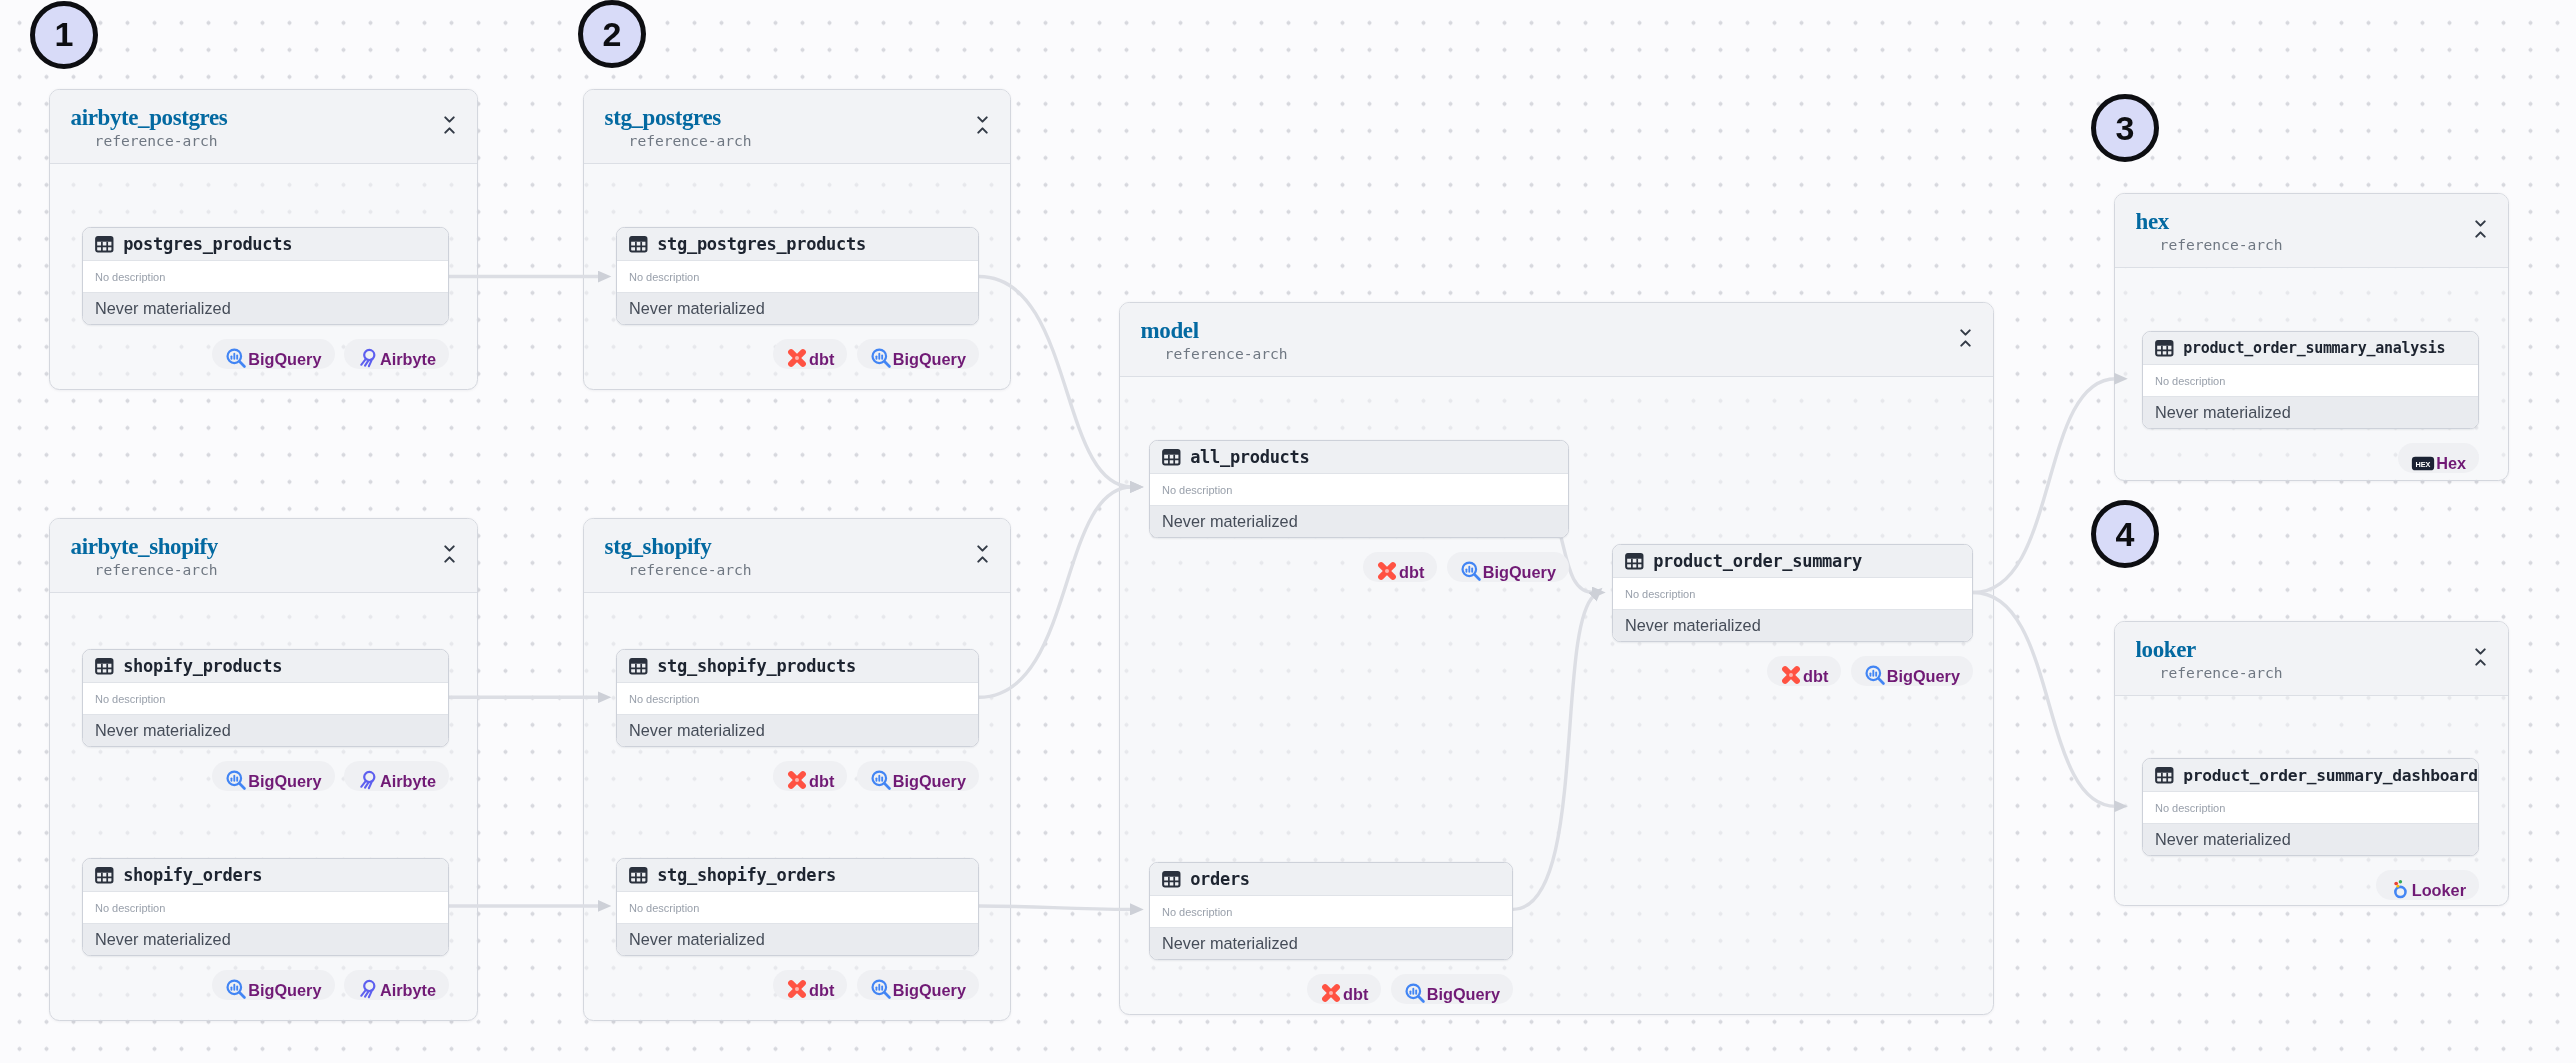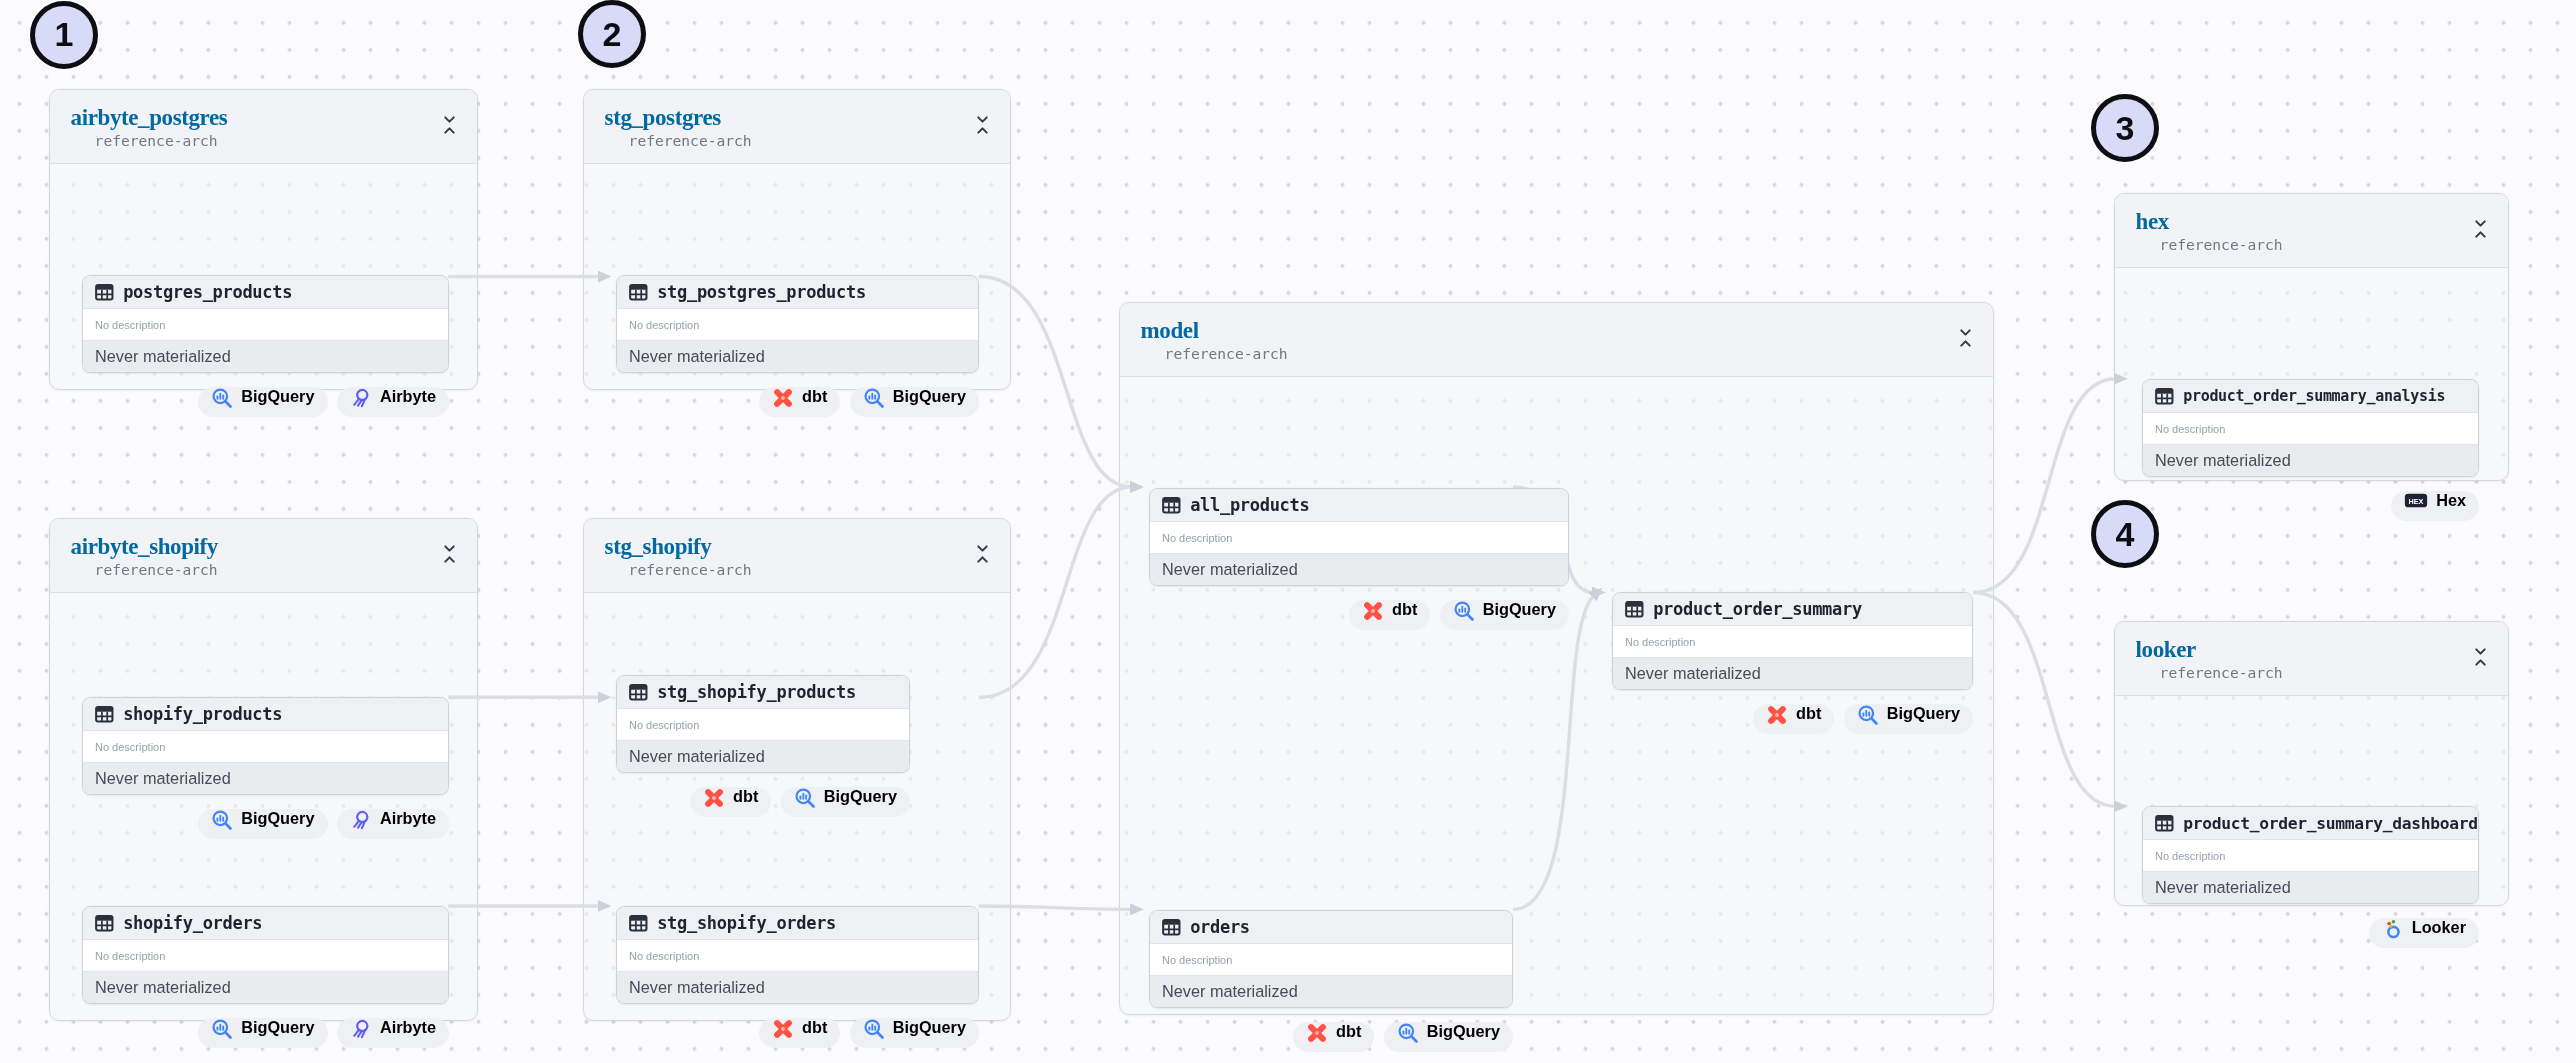--- a/index.html
+++ b/index.html
@@ -22,40 +22,40 @@
   .group-title{
     font-family:Liberation Serif, serif;font-weight:bold;font-size:23px;
     color:#0369a1;letter-spacing:-0.4px;line-height:1.1;
   }
   .group-subtitle{
     font-family:"DejaVu Sans Mono",monospace;font-size:14.6px;color:#6f7782;margin-top:1.7px;margin-left:24px;
   }
   .collapse-btn{position:absolute;right:19px;top:24px;cursor:pointer;}
   .edge-layer{position:absolute;left:0;top:0;z-index:2;pointer-events:none;}
   .edge{stroke:#dcdee4;stroke-width:4;fill:none;}
-  .node-wrap{position:absolute;z-index:3;margin-top:48px;}
+  .node-wrap{position:absolute;z-index:3;}
   .node-card{
     border:1.3px solid #cdd1d9;border-radius:8.6px;overflow:hidden;background:#fff;
     box-shadow:0 0.9px 1.7px rgba(16,24,40,.07);
   }
   .row{display:flex;align-items:center;box-sizing:border-box;}
   .row.head{
     height:33px;background:#eef0f3;border-bottom:0.9px solid #e0e3e8;gap:8.6px;padding:0 11px;
     font-family:"DejaVu Sans Mono",monospace;font-weight:bold;font-size:17px;color:#1d2430;
     letter-spacing:-0.3px;white-space:nowrap;
   }
   .row.desc{height:31px;padding:0 12px;font-size:11px;color:#99a0ab;background:#fff;}
   .row.status{
     height:32px;padding:0 12px;font-size:16.3px;color:#454c58;background:#e9ebef;
     border-top:0.9px solid #e0e3e8;
   }
   .badges{display:flex;justify-content:flex-end;gap:9.4px;margin-top:13.7px;}
   .pill{
-    height:30px;border-radius:15.5px;background:#eff0f3;display:flex;align-items:flex-start;
-    gap:8px;padding:0 13px;font-size:16.3px;font-weight:bold;color:#000000;white-space:nowrap;
+    height:30px;border-radius:15.5px;background:#eff0f3;display:flex;align-items:flex-end;
+    gap:1px;padding:0 13px;font-size:16.3px;font-weight:bold;color:#701a75;white-space:nowrap;
   }
   .annot{
     position:absolute;z-index:4;width:58px;height:58px;border-radius:50%;
     background:#d8dbf8;border:5.2px solid #0d0e12;display:flex;align-items:center;justify-content:center;
     font-size:34px;font-weight:bold;color:#0d0e12;font-family:"Liberation Sans",sans-serif;
   }
   .ic{flex:0 0 auto;display:block;}
 </style>
 </head>
 <body>
@@ -293,21 +293,21 @@
       </div>
     <div class="pill">
         <svg class="ic" width="22" height="22" viewBox="0 0 26 26">
           <use href="#i-airbyte"></use>
         </svg>
         <span>Airbyte</span>
       </div>
   </div>
 </div>
 
-<div class="node-wrap" style="left:616px;top:627px;width:294px">
+<div class="node-wrap" style="left:616px;top:649px;width:363px">
   <div class="node-card">
     <div class="row head">
         <svg class="ic" width="20.6" height="20.6" viewBox="0 0 24 24">
           <use href="#i-table"></use>
         </svg>
         <span>stg_shopify_products</span>
       </div>
     <div class="row desc">No description</div>
     <div class="row status">Never materialized</div>
   </div>

